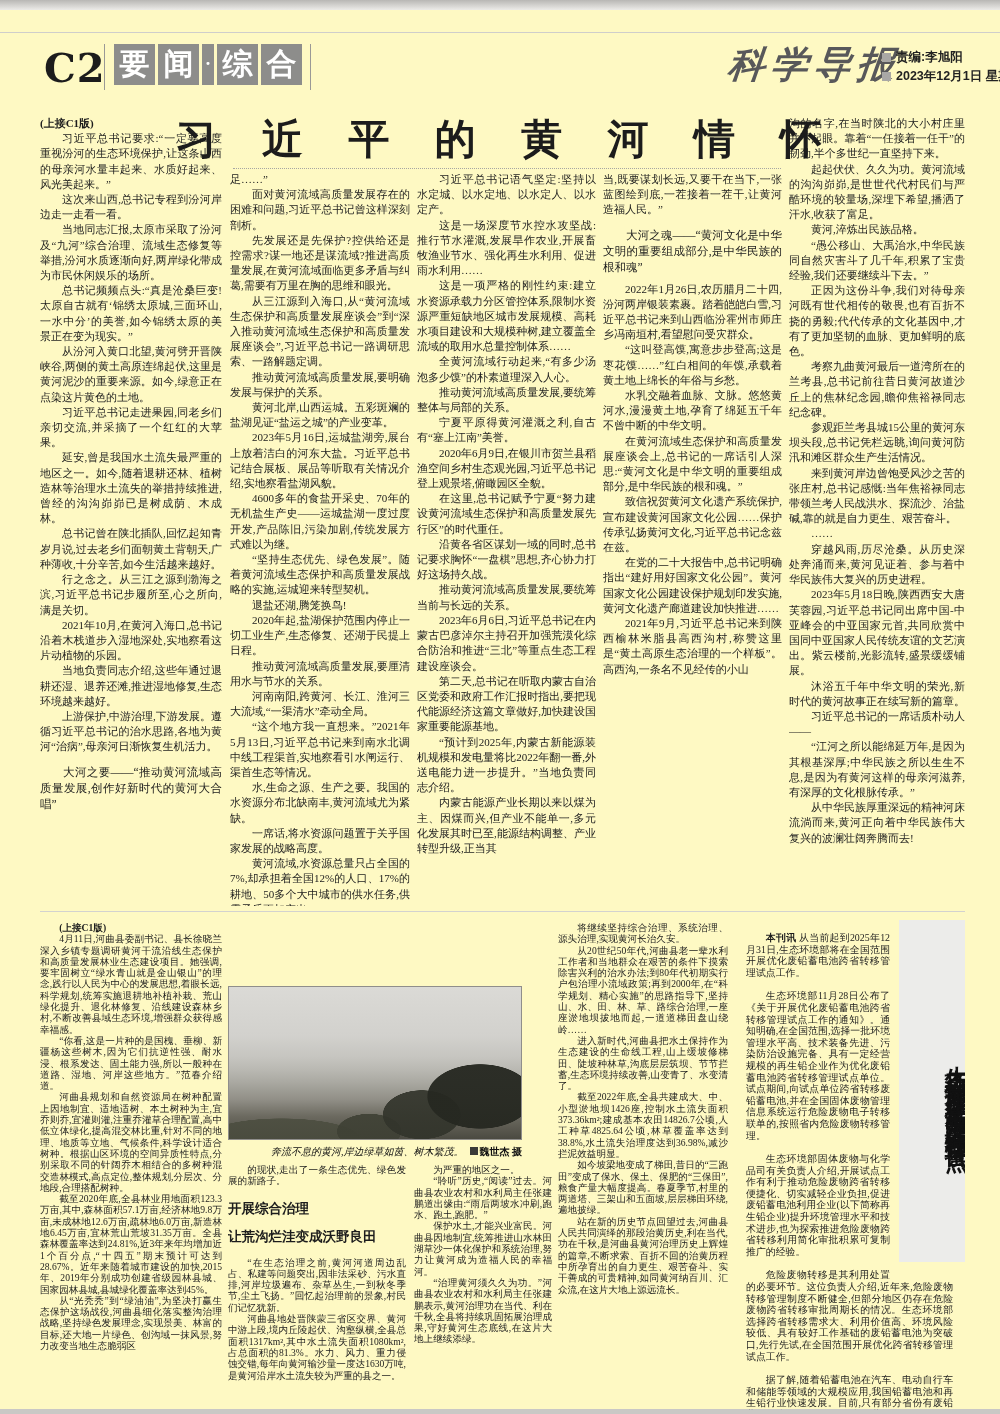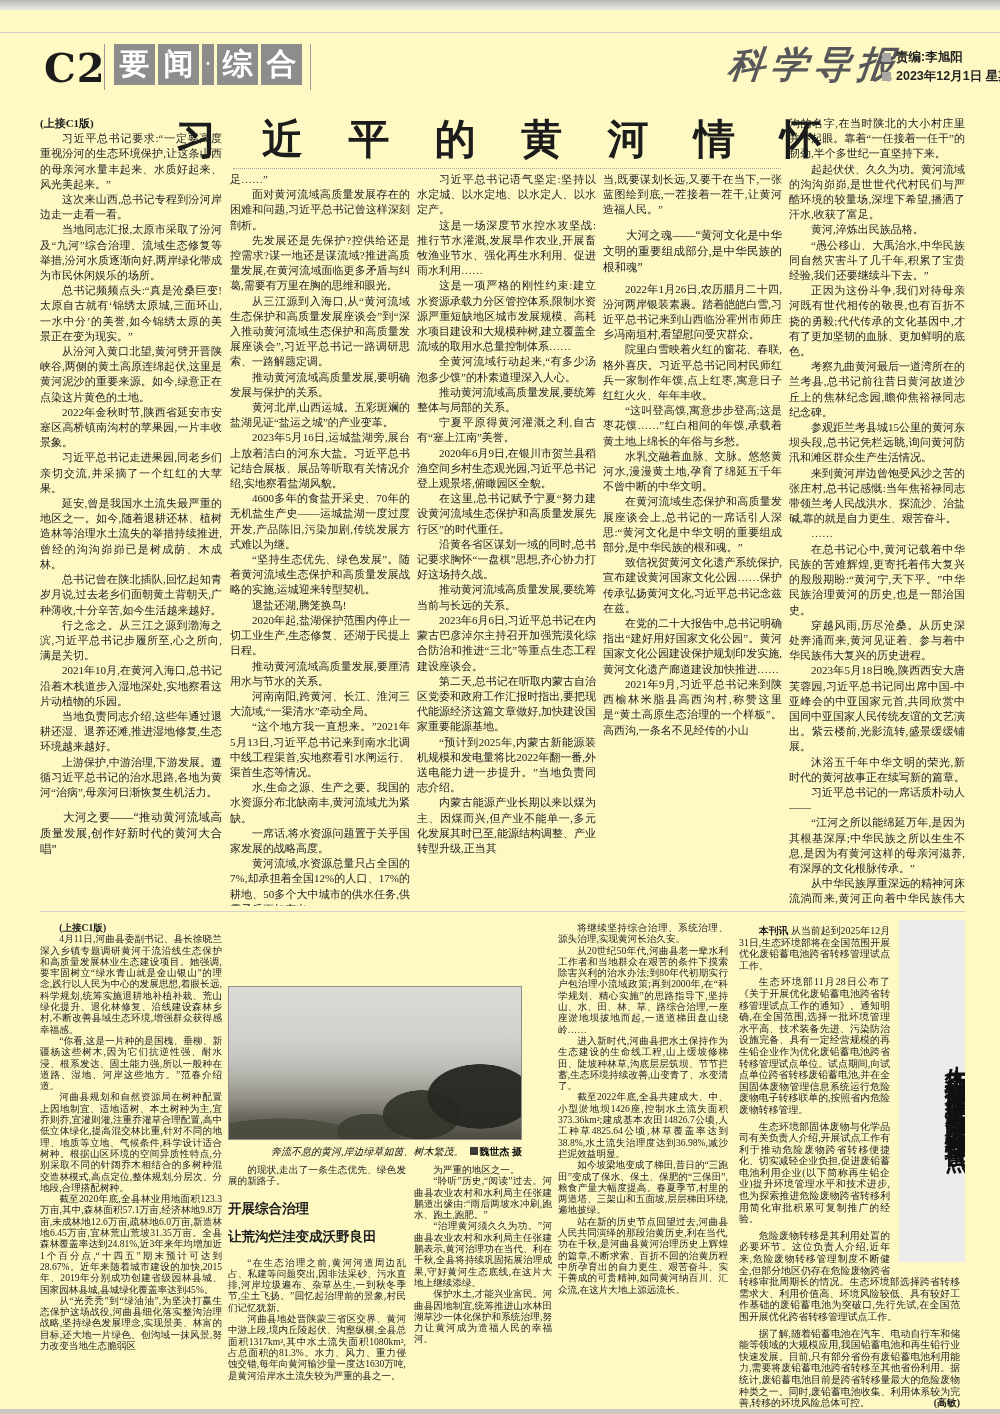--- a/index.html
+++ b/index.html
@@ -58,21 +58,21 @@
       radial-gradient(70px 44px at 66% 84%, rgba(50,52,43,.92) 55%, rgba(50,52,43,0) 56%),
       radial-gradient(55px 30px at 48% 95%, rgba(62,64,52,.9) 58%, rgba(62,64,52,0) 59%),
       radial-gradient(130px 34px at 18% 100%, rgba(74,76,62,.85) 60%, rgba(74,76,62,0) 61%),
       linear-gradient(to bottom,#dbdad6 0%,#d2d1cd 32%,#c6c5c0 46%,#bab9b3 54%,#abaaa3 62%,#918f87 74%,#6c6a60 85%,#4b4a41 100%);}
   .caption{position:absolute;left:228px;top:1145px;width:294px;font-size:10px;font-style:italic;text-align:right;color:#111;}
   .caption b{font-style:normal;}
   .caption .sq{width:8px;height:8px;margin:0 2px 0 6px;background:#3a3a38;}
 
   .right-art{position:absolute;left:734px;top:920px;width:231px;height:490px;overflow:hidden;
              font-size:9.9px;line-height:11.6px;text-align:justify;}
-  .right-art .para{margin:5px;text-indent:2em;}
+  .right-art .para{margin:12px;text-indent:2em;}
   .vt{float:right;width:66px;height:342px;margin:0 0 8px 9px;background:#ececea;
       writing-mode:vertical-rl;display:flex;justify-content:center;padding:6px 2px;box-sizing:border-box;
       font-family:"Liberation Sans","DejaVu Sans",sans-serif;font-weight:bold;font-size:23px;letter-spacing:4px;color:#111;}
   .vt div{margin:0 1px;}
   .sign{float:right;font-weight:bold;}
   .para b{font-family:"Liberation Sans","DejaVu Sans",sans-serif;}
 </style>
 </head>
 <body>
 
@@ -106,21 +106,20 @@
   </div>
 
   <div class="headline">习 近 平 的 黄 河 情 怀</div>
   <div class="col c1">
       <p class="para marker">(上接C1版)</p>
       <p class="para">习近平总书记要求:“一定要高度重视汾河的生态环境保护,让这条山西的母亲河水量丰起来、水质好起来、风光美起来。”</p>
       <p class="para">这次来山西,总书记专程到汾河岸边走一走看一看。</p>
       <p class="para">当地同志汇报,太原市采取了汾河及“九河”综合治理、流域生态修复等举措,汾河水质逐渐向好,两岸绿化带成为市民休闲娱乐的场所。</p>
       <p class="para">总书记频频点头:“真是沧桑巨变!太原自古就有‘锦绣太原城,三面环山,一水中分’的美誉,如今锦绣太原的美景正在变为现实。”</p>
       <p class="para">从汾河入黄口北望,黄河劈开晋陕峡谷,两侧的黄土高原连绵起伏,这里是黄河泥沙的重要来源。如今,绿意正在点染这片黄色的土地。</p>
-      <p class="para">2022年金秋时节,陕西省延安市安塞区高桥镇南沟村的苹果园,一片丰收景象。</p>
       <p class="para">习近平总书记走进果园,同老乡们亲切交流,并采摘了一个红红的大苹果。</p>
       <p class="para">延安,曾是我国水土流失最严重的地区之一。如今,随着退耕还林、植树造林等治理水土流失的举措持续推进,曾经的沟沟峁峁已是树成荫、木成林。</p>
       <p class="para">总书记曾在陕北插队,回忆起知青岁月说,过去老乡们面朝黄土背朝天,广种薄收,十分辛苦,如今生活越来越好。</p>
       <p class="para">行之念之。从三江之源到渤海之滨,习近平总书记步履所至,心之所向,满是关切。</p>
       <p class="para">2021年10月,在黄河入海口,总书记沿着木栈道步入湿地深处,实地察看这片动植物的乐园。</p>
       <p class="para">当地负责同志介绍,这些年通过退耕还湿、退养还滩,推进湿地修复,生态环境越来越好。</p>
       <p class="para">上游保护,中游治理,下游发展。遵循习近平总书记的治水思路,各地为黄河“治病”,母亲河日渐恢复生机活力。</p>
       <p class="para subhead">大河之要——“推动黄河流域高质量发展,创作好新时代的黄河大合唱”</p>
     </div>
   <div class="col c2">
@@ -155,39 +154,37 @@
       <p class="para">推动黄河流域高质量发展,要统筹当前与长远的关系。</p>
       <p class="para">2023年6月6日,习近平总书记在内蒙古巴彦淖尔主持召开加强荒漠化综合防治和推进“三北”等重点生态工程建设座谈会。</p>
       <p class="para">第二天,总书记在听取内蒙古自治区党委和政府工作汇报时指出,要把现代能源经济这篇文章做好,加快建设国家重要能源基地。</p>
       <p class="para">“预计到2025年,内蒙古新能源装机规模和发电量将比2022年翻一番,外送电能力进一步提升。”当地负责同志介绍。</p>
       <p class="para">内蒙古能源产业长期以来以煤为主、因煤而兴,但产业不能单一,多元化发展其时已至,能源结构调整、产业转型升级,正当其</p>
     </div>
   <div class="col c4">
       <p class="para cont">当,既要谋划长远,又要干在当下,一张蓝图绘到底,一茬接着一茬干,让黄河造福人民。”</p>
       <p class="para subhead">大河之魂——“黄河文化是中华文明的重要组成部分,是中华民族的根和魂”</p>
       <p class="para">2022年1月26日,农历腊月二十四,汾河两岸银装素裹。踏着皑皑白雪,习近平总书记来到山西临汾霍州市师庄乡冯南垣村,看望慰问受灾群众。</p>
-      <p class="para">院里白雪映着火红的窗花、春联,格外喜庆。习近平总书记同村民师红兵一家制作年馍,点上红枣,寓意日子红红火火、年年丰收。</p>
       <p class="para">“这叫登高馍,寓意步步登高;这是枣花馍……”红白相间的年馍,承载着黄土地上绵长的年俗与乡愁。</p>
       <p class="para">水乳交融着血脉、文脉。悠悠黄河水,漫漫黄土地,孕育了绵延五千年不曾中断的中华文明。</p>
       <p class="para">在黄河流域生态保护和高质量发展座谈会上,总书记的一席话引人深思:“黄河文化是中华文明的重要组成部分,是中华民族的根和魂。”</p>
       <p class="para">致信祝贺黄河文化遗产系统保护,宣布建设黄河国家文化公园……保护传承弘扬黄河文化,习近平总书记念兹在兹。</p>
       <p class="para">在党的二十大报告中,总书记明确指出“建好用好国家文化公园”。黄河国家文化公园建设保护规划印发实施,黄河文化遗产廊道建设加快推进……</p>
       <p class="para">2021年9月,习近平总书记来到陕西榆林米脂县高西沟村,称赞这里是“黄土高原生态治理的一个样板”。高西沟,一条名不见经传的小山</p>
     </div>
   <div class="col c5">
       <p class="para cont">沟的名字,在当时陕北的大小村庄里并不起眼。靠着“一任接着一任干”的韧劲,半个多世纪一直坚持下来。</p>
       <p class="para">起起伏伏、久久为功。黄河流域的沟沟峁峁,是世世代代村民们与严酷环境的较量场,深埋下希望,播洒了汗水,收获了富足。</p>
       <p class="para">黄河,淬炼出民族品格。</p>
       <p class="para">“愚公移山、大禹治水,中华民族同自然灾害斗了几千年,积累了宝贵经验,我们还要继续斗下去。”</p>
       <p class="para">正因为这份斗争,我们对待母亲河既有世代相传的敬畏,也有百折不挠的勇毅;代代传承的文化基因中,才有了更加坚韧的血脉、更加鲜明的底色。</p>
       <p class="para">考察九曲黄河最后一道湾所在的兰考县,总书记前往昔日黄河故道沙丘上的焦林纪念园,瞻仰焦裕禄同志纪念碑。</p>
       <p class="para">参观距兰考县城15公里的黄河东坝头段,总书记凭栏远眺,询问黄河防汛和滩区群众生产生活情况。</p>
       <p class="para">来到黄河岸边曾饱受风沙之苦的张庄村,总书记感慨:当年焦裕禄同志带领兰考人民战洪水、探流沙、治盐碱,靠的就是自力更生、艰苦奋斗。</p>
       <p class="para">……</p>
-      <p class="para">在总书记心中,黄河记载着中华民族的苦难辉煌,更寄托着伟大复兴的殷殷期盼:“黄河宁,天下平。”中华民族治理黄河的历史,也是一部治国史。</p>
       <p class="para">穿越风雨,历尽沧桑。从历史深处奔涌而来,黄河见证着、参与着中华民族伟大复兴的历史进程。</p>
       <p class="para">2023年5月18日晚,陕西西安大唐芙蓉园,习近平总书记同出席中国-中亚峰会的中亚国家元首,共同欣赏中国同中亚国家人民传统友谊的文艺演出。紫云楼前,光影流转,盛景缓缓铺展。</p>
       <p class="para">沐浴五千年中华文明的荣光,新时代的黄河故事正在续写新的篇章。</p>
       <p class="para">习近平总书记的一席话质朴动人——</p>
       <p class="para">“江河之所以能绵延万年,是因为其根基深厚;中华民族之所以生生不息,是因为有黄河这样的母亲河滋养,有深厚的文化根脉传承。”</p>
       <p class="para">从中华民族厚重深远的精神河床流淌而来,黄河正向着中华民族伟大复兴的波澜壮阔奔腾而去!</p>
     </div>
 
   <div class="mid-rule"></div>
 
@@ -208,22 +205,22 @@
   <div class="bcol m1">
       <p class="para cont">的现状,走出了一条生态优先、绿色发展的新路子。</p>
       <p class="para subtitle">开展综合治理
 让荒沟烂洼变成沃野良田</p>
       <p class="para">“在生态治理之前,黄河河道周边乱占、私建等问题突出,因非法采砂、污水直排,河岸垃圾遍布、杂草丛生,一到秋冬季节,尘土飞扬。”回忆起治理前的景象,村民们记忆犹新。</p>
       <p class="para">河曲县地处晋陕蒙三省区交界、黄河中游上段,境内丘陵起伏、沟壑纵横,全县总面积1317km²,其中水土流失面积1080km²,占总面积的81.3%。水力、风力、重力侵蚀交错,每年向黄河输沙量一度达1630万吨,是黄河沿岸水土流失较为严重的县之一。</p>
     </div>
   <div class="bcol m2">
       <p class="para cont">为严重的地区之一。</p>
       <p class="para">“聆听”历史,“阅读”过去。河曲县农业农村和水利局主任张建鹏道出缘由:“雨后两坡水冲刷,跑水、跑土,跑肥。”</p>
+      <p class="para">保护水土,才能兴业富民。河曲县因地制宜,统筹推进山水林田湖草沙一体化保护和系统治理,努力让黄河成为造福人民的幸福河。</p>
       <p class="para">“治理黄河须久久为功。”河曲县农业农村和水利局主任张建鹏表示,黄河治理功在当代、利在千秋,全县将持续巩固拓展治理成果,守好黄河生态底线,在这片大地上继续添绿。</p>
-      <p class="para">保护水土,才能兴业富民。河曲县因地制宜,统筹推进山水林田湖草沙一体化保护和系统治理,努力让黄河成为造福人民的幸福河。</p>
     </div>
   <div class="bcol b4">
       <p class="para cont">将继续坚持综合治理、系统治理、源头治理,实现黄河长治久安。</p>
       <p class="para">从20世纪50年代,河曲县老一辈水利工作者和当地群众在艰苦的条件下摸索除害兴利的治水办法;到80年代初期实行户包治理小流域政策;再到2000年,在“科学规划、精心实施”的思路指导下,坚持山、水、田、林、草、路综合治理,一座座淤地坝拔地而起,一道道梯田盘山绕岭……</p>
       <p class="para">进入新时代,河曲县把水土保持作为生态建设的生命线工程,山上缓坡修梯田、陡坡种林草,沟底层层筑坝、节节拦蓄,生态环境持续改善,山变青了、水变清了。</p>
       <p class="para">截至2022年底,全县共建成大、中、小型淤地坝1426座,控制水土流失面积373.36km²;建成基本农田14826.7公顷,人工种草4825.64公顷,林草覆盖率达到38.8%,水土流失治理度达到36.98%,减沙拦泥效益明显。</p>
       <p class="para">如今坡梁地变成了梯田,昔日的“三跑田”变成了保水、保土、保肥的“三保田”,粮食产量大幅度提高。春夏季节,村里的两道塔、三架山和五面坡,层层梯田环绕,遍地披绿。</p>
       <p class="para">站在新的历史节点回望过去,河曲县人民共同演绎的那段治黄历史,利在当代,功在千秋,是河曲县黄河治理历史上辉煌的篇章,不断求索、百折不回的治黄历程中所孕育出的自力更生、艰苦奋斗、实干善成的可贵精神,如同黄河纳百川、汇众流,在这片大地上源远流长。</p>
     </div>
 

